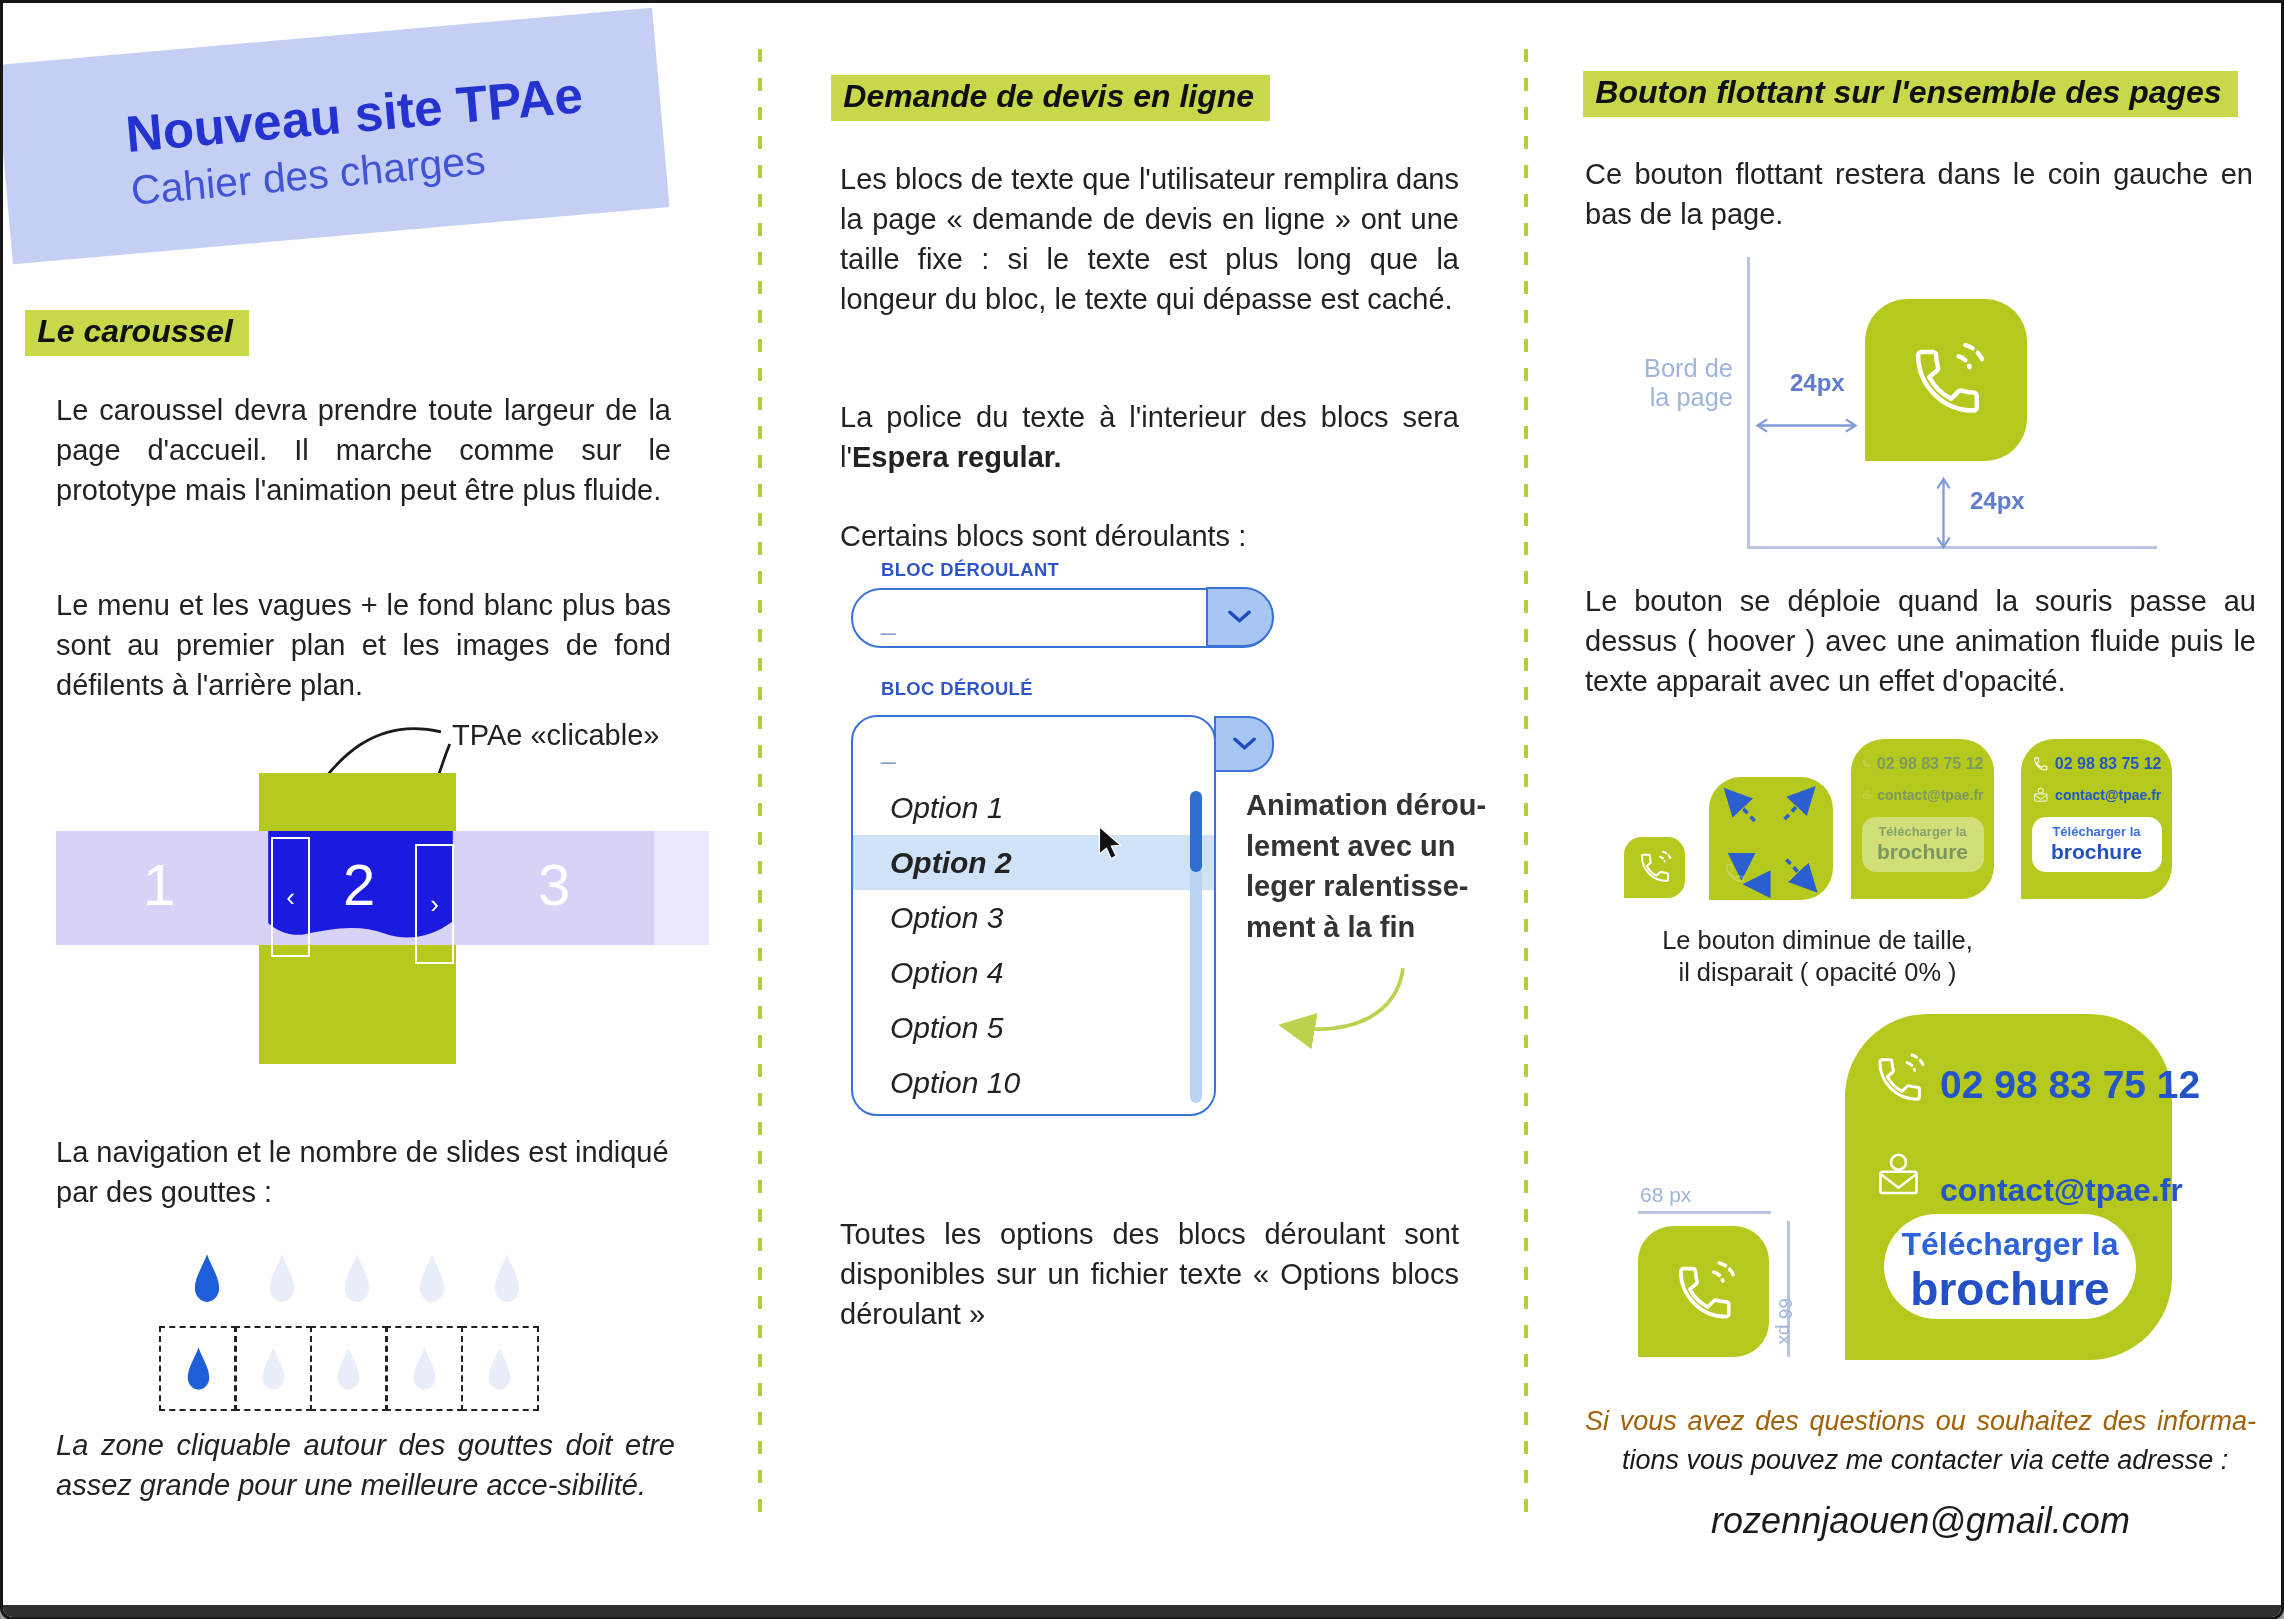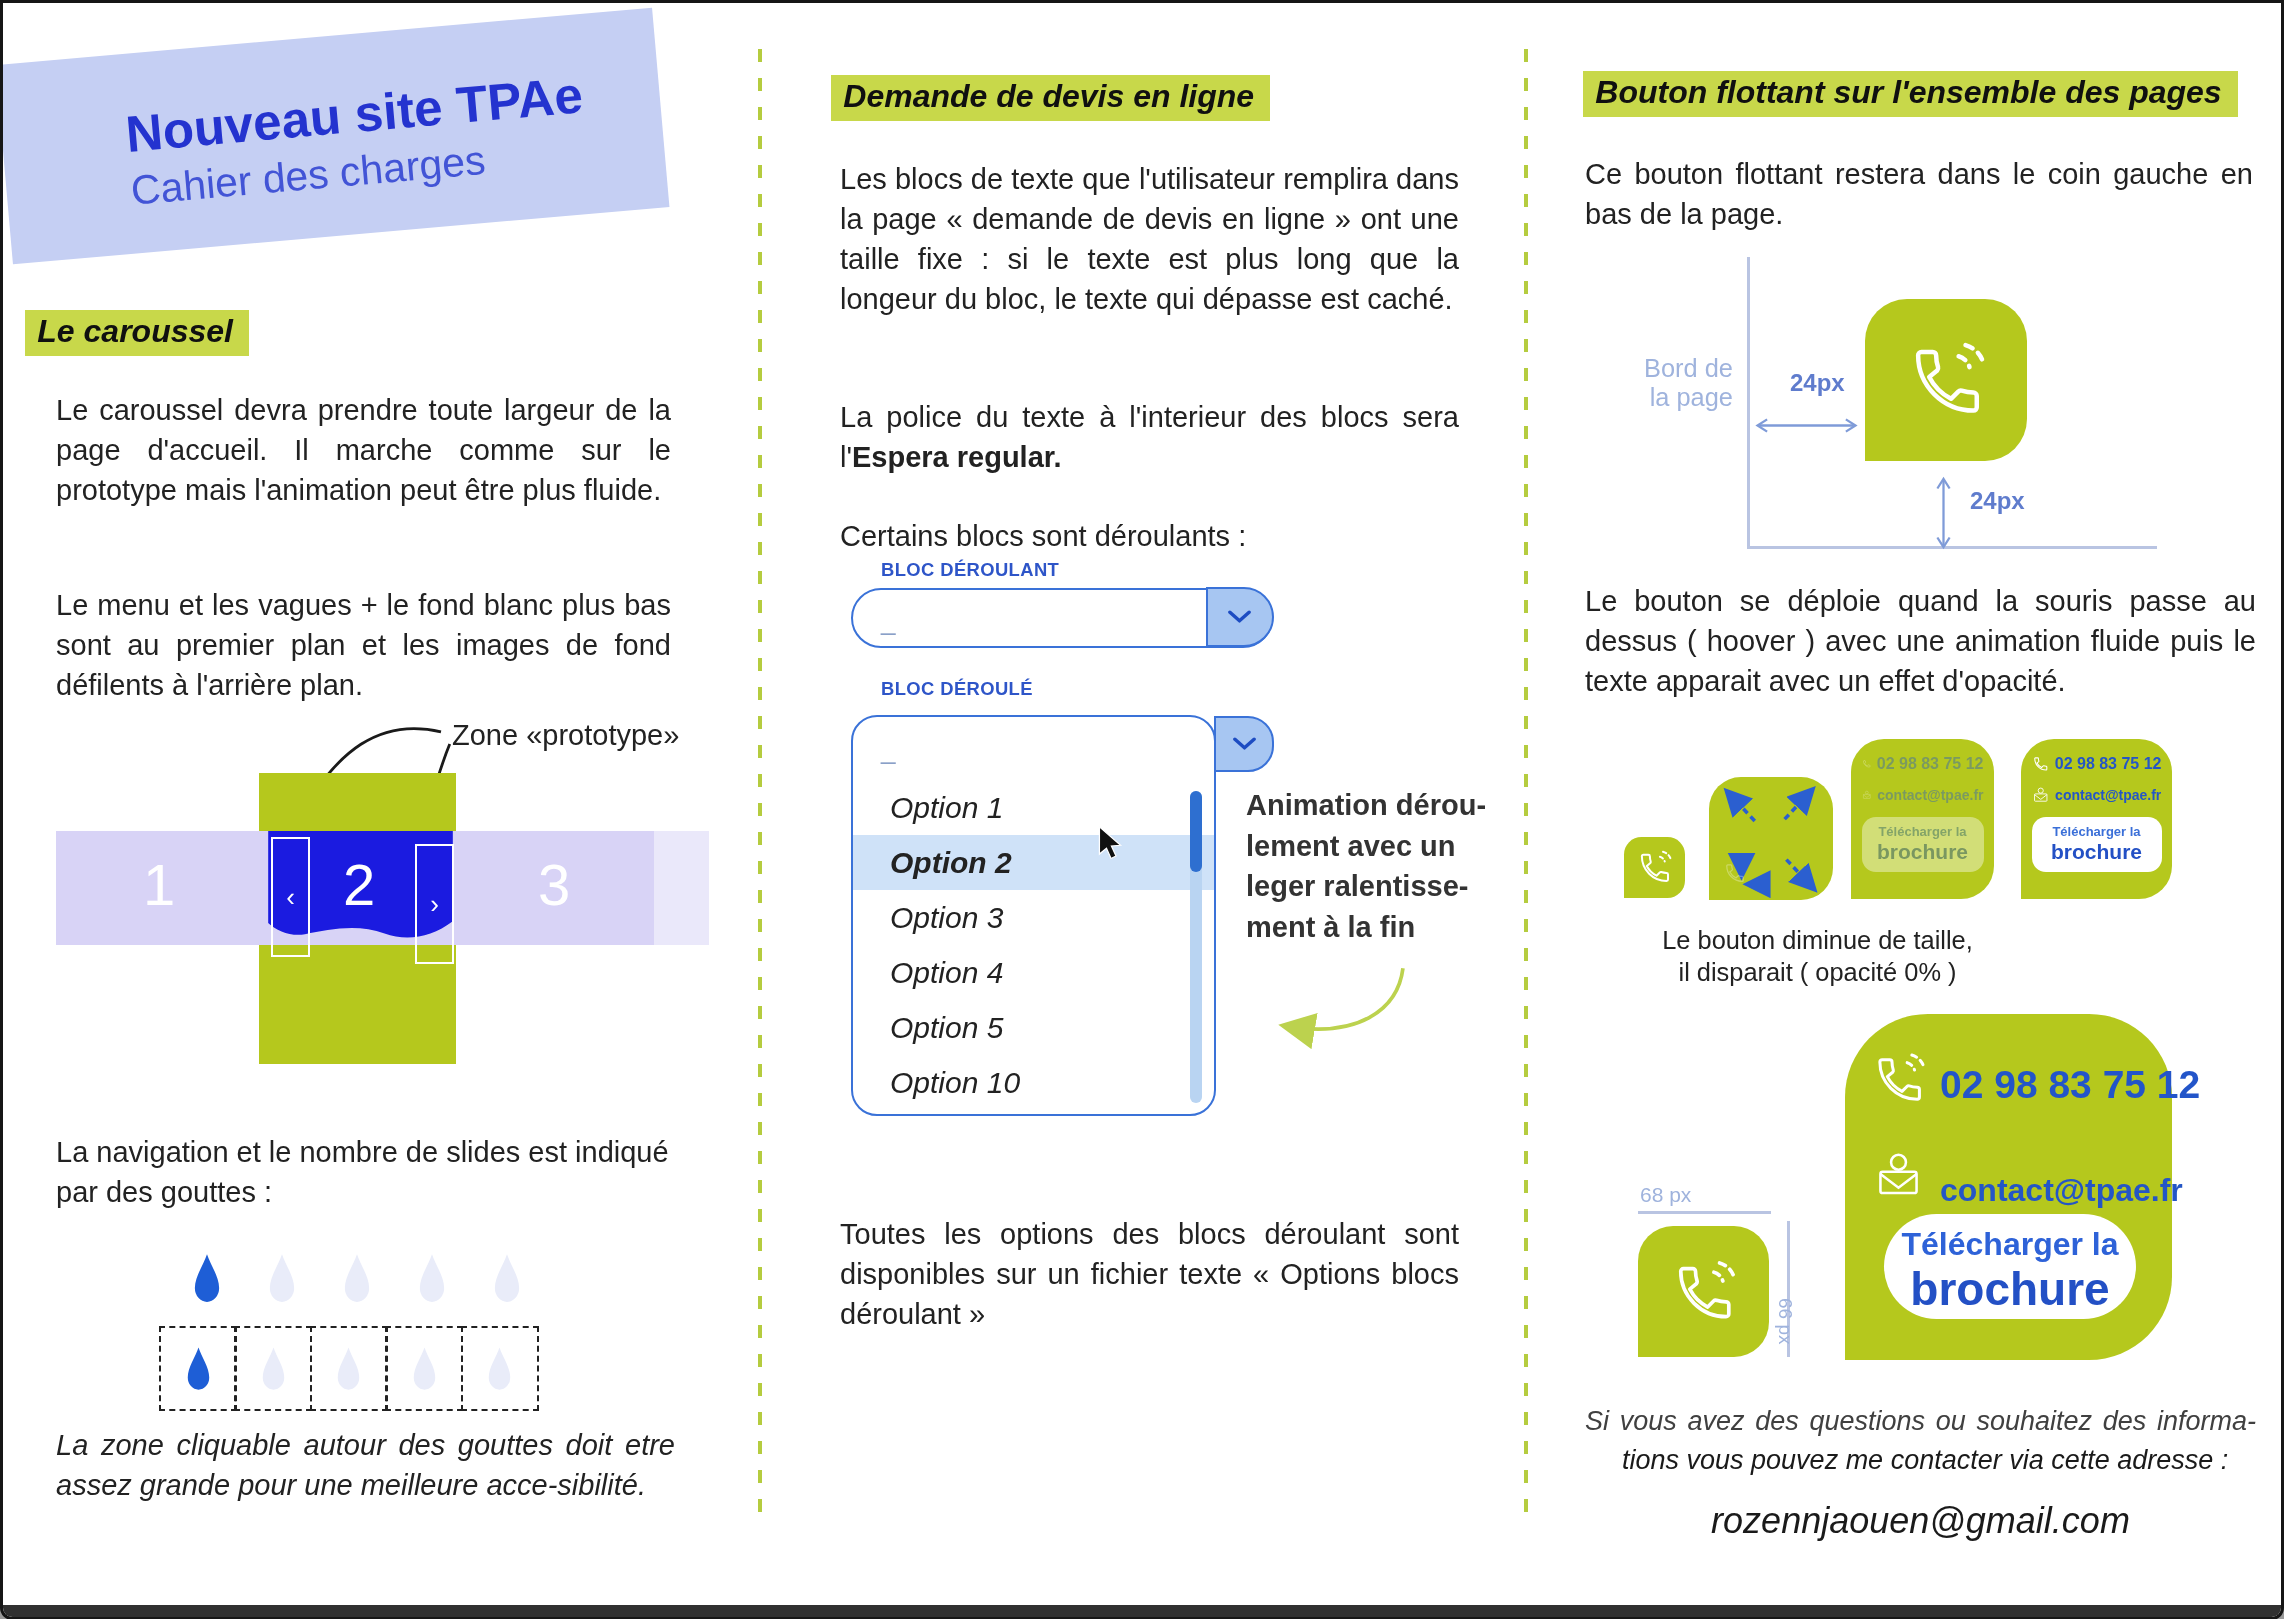--- a/index.html
+++ b/index.html
@@ -54,21 +54,21 @@
     <div class="title-line2">Cahier des charges</div>
   </div>
 
   <div class="abs hl" style="left:22px;top:307px;">
     <span class="hl-text">Le caroussel</span>
   </div>
 
   <div class="abs body-text just" style="left:53px;top:387px;width:615px">Le caroussel devra prendre toute largeur de la page d'accueil. Il marche comme sur le prototype mais l'animation peut être plus fluide.</div>
   <div class="abs body-text just" style="left:53px;top:582px;width:615px">Le menu et les vagues + le fond blanc plus bas sont au premier plan et les images de fond défilents à l'arrière plan.</div>
 
-  <div class="abs body-text" style="left:449px;top:712px;">Zone «prototype»</div>
+  <div class="abs body-text" style="left:449px;top:712px;">TPAe «clicable»</div>
 
   <svg class="abs" style="left:256px;top:720px;" width="245" height="127" viewBox="0 0 280 145">
     <defs>
       <marker id="za" markerWidth="10" markerHeight="10" refX="7" refY="4" orient="auto">
         <path d="M0 0 L9 4 L0 8 Z" fill="#1a1a1a"></path>
       </marker>
     </defs>
     <path d="M208 10 C140 -6 88 28 40 118" fill="none" stroke="#1a1a1a" stroke-width="3.2" marker-end="url(#za)"></path>
     <path d="M218 24 C204 58 196 92 186 124" fill="none" stroke="#1a1a1a" stroke-width="3.2" marker-end="url(#za)"></path>
   </svg>
@@ -342,19 +342,19 @@
     <svg width="68" height="68" viewBox="0 0 48 48">
       <path d="M14 22c2.8 5.4 7.2 9.8 12.6 12.6l4.2-4.2c.5-.5 1.3-.7 2-.5 2.1.7 4.4 1.1 6.8 1.1 1 0 1.9.8 1.9 1.9v6.6c0 1-.8 1.9-1.9 1.9C22 41.4 7.6 27 7.6 9.4c0-1 .8-1.9 1.9-1.9h6.6c1 0 1.9.8 1.9 1.9 0 2.4.4 4.7 1.1 6.8.2.7 0 1.4-.5 2L14 22z" fill="none" stroke="#fff" stroke-width="2.6" stroke-linejoin="round"></path>
       <path d="M31 10c3 .8 5.5 3.3 6.3 6.3" fill="none" stroke="#fff" stroke-width="2.6" stroke-linecap="round" stroke-dasharray="4.5 4"></path>
       <path d="M35 3.5c5 1.4 9 5.4 10.3 10.4" fill="none" stroke="#fff" stroke-width="2.6" stroke-linecap="round" stroke-dasharray="4.5 4"></path>
     </svg>
   </div>
   <div class="abs" style="left:1784px;top:1218px;width:2.6px;height:136px;background:var(--diagram-line,#b9c4e2);"></div>
   <div class="abs diag-label" style="left:1793px;top:1295px;font-size:19px;transform:rotate(90deg);transform-origin:left top;">66 px</div>
 
   <div class="abs" style="left:1582px;top:1399px;width:671px;">
-    <div class="italic" style="font-size:27px;line-height:1.45;color:#404040;text-align:justify;text-align-last:justify;">Si vous avez des questions ou souhaitez des informa-</div>
+    <div class="italic" style="font-size:27px;line-height:1.45;color:#a16207;text-align:justify;text-align-last:justify;">Si vous avez des questions ou souhaitez des informa-</div>
     <div class="italic" style="font-size:27px;line-height:1.45;color:#1a1a1a;margin-left:37px;">tions vous pouvez me contacter via cette adresse :</div>
   </div>
   <div class="abs italic" style="left:1582px;top:1497px;width:671px;text-align:center;font-size:36px;color:#1a1a1a;">rozennjaouen@gmail.com</div>
 
 </div>
 
 
 </body></html>

